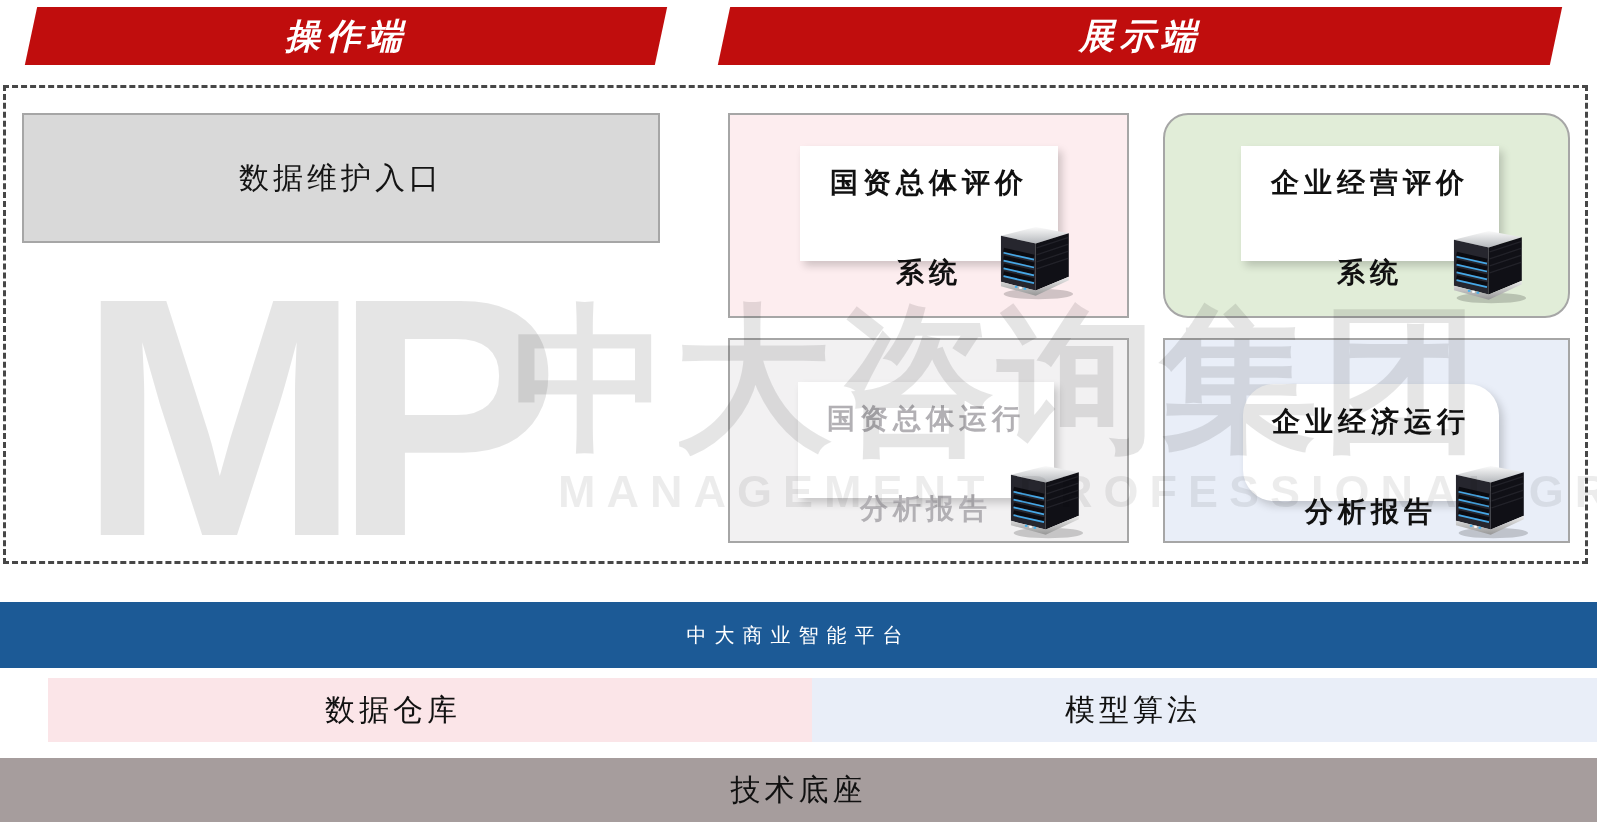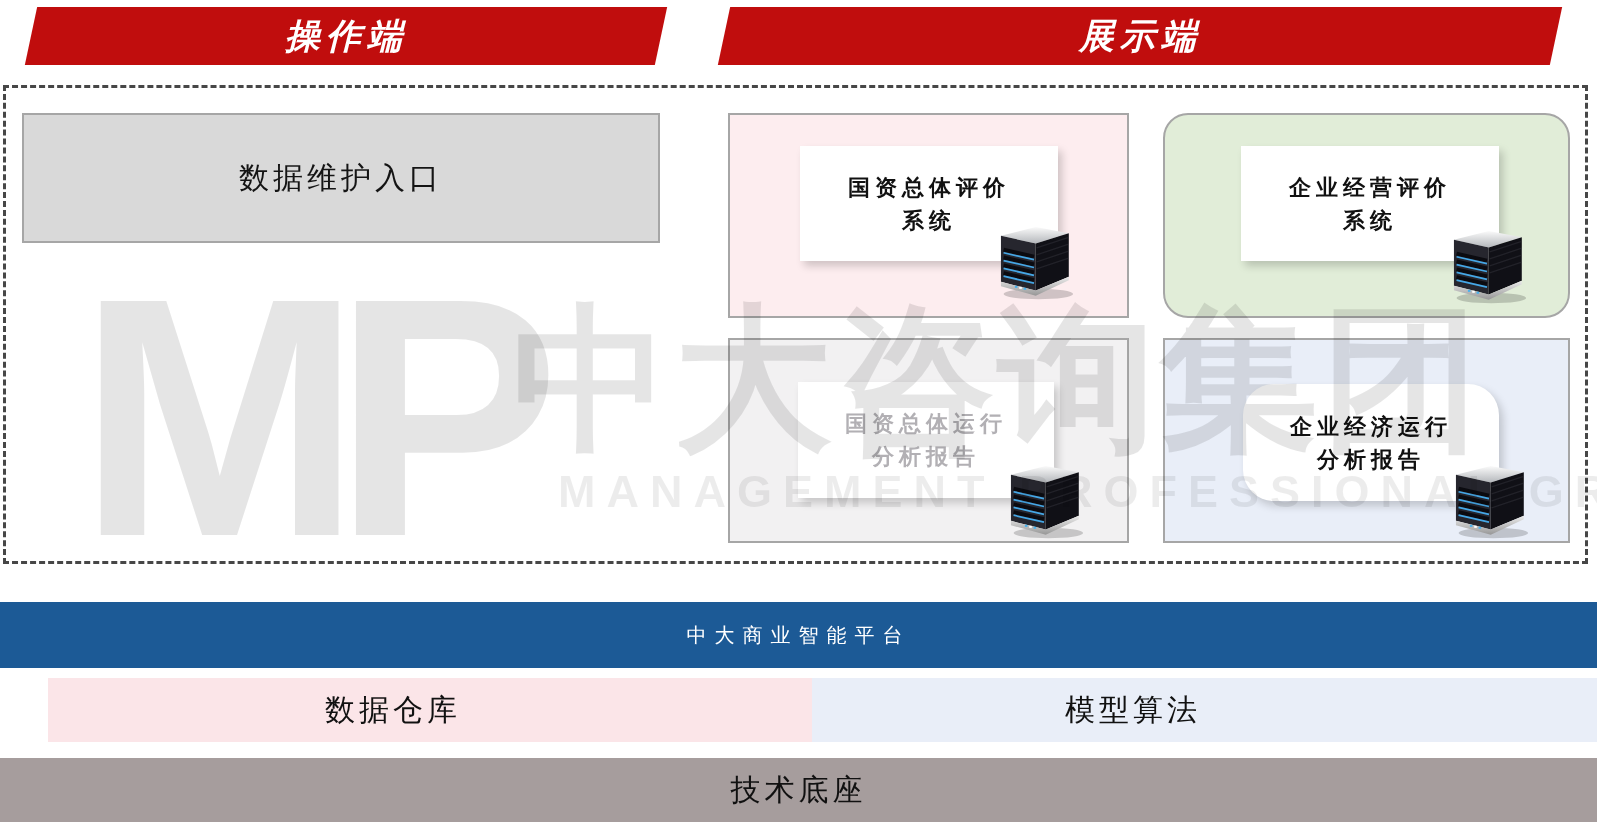--- a/index.html
+++ b/index.html
@@ -43,21 +43,21 @@
   .box-d{left:1163px;top:338px;width:407px;background:#e9eef8;}
   .white-card{
     position:absolute;background:#ffffff;box-shadow:4px 5px 8px rgba(0,0,0,0.18);
     display:flex;flex-direction:column;align-items:center;justify-content:center;
     z-index:6;text-align:center;
   }
   .card-a{left:70px;top:31px;width:258px;height:115px;}
   .card-b{left:76px;top:31px;width:258px;height:115px;}
   .card-c{left:68px;top:42px;width:256px;height:116px;}
   .card-d{left:78px;top:44px;width:256px;height:117px;border-radius:31px;}
-  .card-line{font-size:22px;font-weight:600;letter-spacing:5px;line-height:1.5;color:#111111;white-space:nowrap;}
+  .card-line{font-size:28px;font-weight:600;letter-spacing:5px;line-height:1.5;color:#111111;white-space:nowrap;margin-top:48px;}
   .card-muted .card-line{color:#b2b0b4;}
   .server-icon{position:absolute;width:88px;height:80px;z-index:7;}
   .icon-a{left:260px;top:106px;}
   .icon-b{left:278px;top:110px;}
   .icon-c{left:270px;top:120px;}
   .icon-d{left:280px;top:120px;}
   
   .watermark{position:absolute;left:0;top:0;width:1597px;height:834px;pointer-events:none;z-index:5;}
   .wm-logo{
     position:absolute;left:78px;top:268px;font-family:"Liberation Sans","DejaVu Sans",sans-serif;

